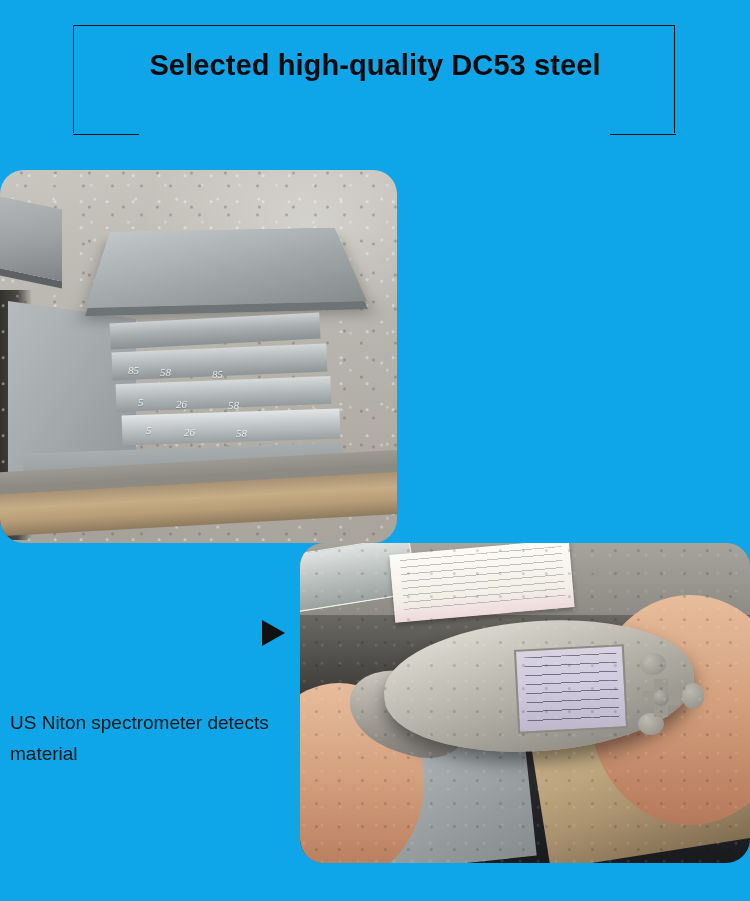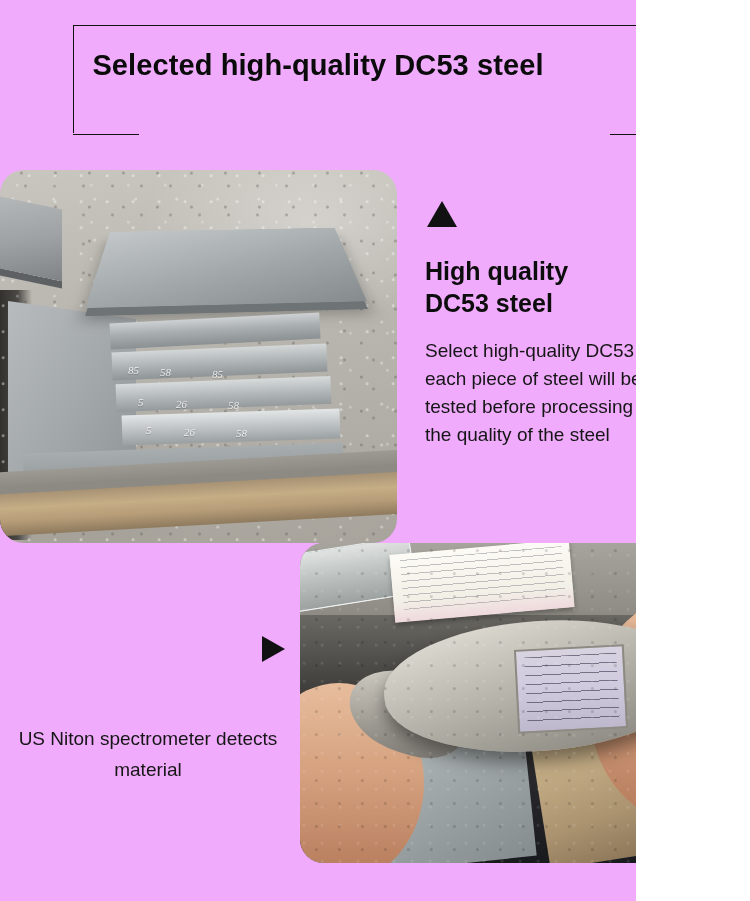--- a/index.html
+++ b/index.html
@@ -6,23 +6,23 @@
     margin: 0;
     padding: 0;
     background: #ffffff;
   }
   body {
     font-family: "Liberation Sans", sans-serif;
     -webkit-font-smoothing: antialiased;
   }
   .page {
     position: relative;
-    width: 636px;
+    width: 750px;
     height: 901px;
-    background: #f0abfc;
+    background: #0ea5e9;
     overflow: hidden;
   }
 
   
   .header-frame {
     position: absolute;
     left: 73px;
     top: 25px;
     width: 602px;
     height: 108px;
@@ -355,23 +355,23 @@
   .panel-body {
     font-size: 19px;
     color: #161616;
     line-height: 1.48;
   }
 
   
   .caption-block {
     position: absolute;
     left: 10px;
-    top: 636px;
+    top: 620px;
     width: 276px;
-    text-align: center;
+    text-align: left;
   }
   .tri-right {
     width: 0; height: 0;
     border-top: 13px solid transparent;
     border-bottom: 13px solid transparent;
     border-left: 23px solid #111;
     margin-left: auto;
     margin-right: 1px;
   }
   .caption-text {
@@ -428,25 +428,19 @@
     <div class="gun-screen">
       <div class="rows"></div>
     </div>
     <div class="gun-btn b1"></div>
     <div class="gun-btn b2"></div>
     <div class="gun-btn b3"></div>
     <div class="dpad"></div>
     <div class="grain"></div>
   </div>
 
-  <div class="right-col">
-    <div class="tri-up"></div>
-    <div class="panel-heading">High quality
-DC53 steel</div>
-    <div class="panel-body">Select high-quality DC53 steel, each piece of steel will be strictly tested before processing to ensure the quality of the steel</div>
-  </div>
 
   <div class="caption-block">
     <div class="tri-right"></div>
     <div class="caption-text">US Niton spectrometer detects material</div>
   </div>
 
 </div>
 
 </body></html>

